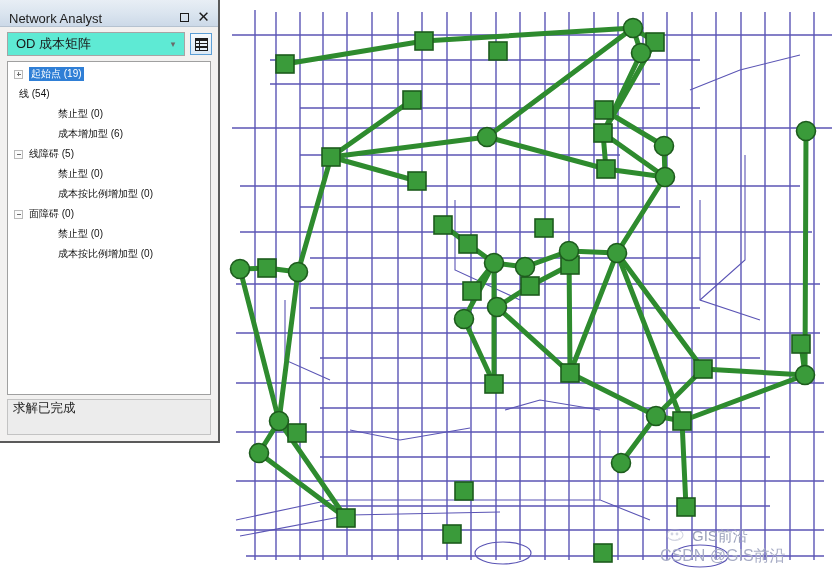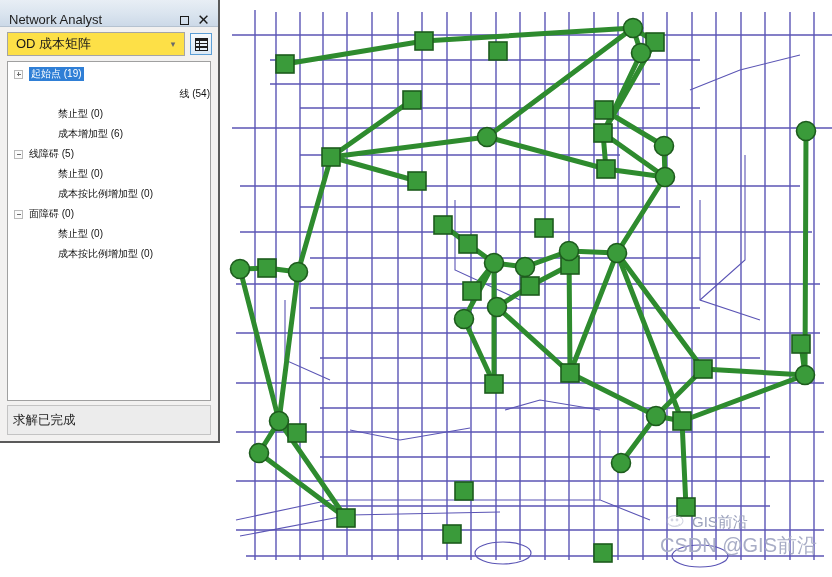--- a/index.html
+++ b/index.html
@@ -32,22 +32,22 @@
     border-bottom: 2px solid #5a5a5a;
     box-sizing: border-box;
     display: flex;
     flex-direction: column;
   }
   #na-titlebar {
     height: 27px;
     background: linear-gradient(to bottom, #e8eef5 0%, #dbe5ef 50%, #ccd9e8 100%);
     border-bottom: 1px solid #b5c2d0;
     display: flex;
-    align-items: flex-start;
-    padding: 12px 6px 0 9px;
+    align-items: flex-end;
+    padding: 0 6px 0 9px;
     box-sizing: border-box;
     flex: 0 0 auto;
   }
   #na-title {
     font-size: 13px;
     color: #1d1d1d;
     flex: 1 1 auto;
     white-space: nowrap;
     overflow: hidden;
   }
@@ -75,21 +75,21 @@
     display: flex;
     align-items: center;
     padding: 0 6px 0 7px;
     box-sizing: border-box;
     background: #f2f1f0;
     flex: 0 0 auto;
   }
   #solver-combo {
     flex: 1 1 auto;
     height: 24px;
-    background: #fde047;
+    background: #5eead4;
     border: 1px solid #a5a5a5;
     display: flex;
     align-items: center;
     padding: 0 4px 0 8px;
     box-sizing: border-box;
   }
   #solver-combo-text {
     flex: 1 1 auto;
     font-size: 13px;
     color: #1a1a1a;
@@ -173,58 +173,58 @@
     color: #121212;
     font-weight: normal;
     letter-spacing: 0px;
   }
   .tree-row.selected .tree-label {
     background: #2f7fd6;
     color: #ffffff;
     padding: 0 2px;
   }
   .tree-row.lvl1 { padding-left: 6px; }
-  .tree-row.lvl1-noexp { padding-left: 35px; justify-content: flex-end; }
+  .tree-row.lvl1-noexp { padding-left: 11px; }
   .tree-row.lvl2 { padding-left: 50px; }
 
   
   #na-status {
-    height: 30px;
+    height: 36px;
     margin: 4px 7px 6px 7px;
     background: #ececec;
     border: 1px solid #c3c3c3;
     display: flex;
-    align-items: center;
+    align-items: flex-start;
     padding-left: 5px;
     box-sizing: border-box;
     flex: 0 0 auto;
   }
   #na-status-text {
     font-size: 12.5px;
     color: #222222;
   }
 
   
   #watermark {
     position: absolute;
-    right: 4px; bottom: 16px;
+    right: 4px; bottom: 2px;
     width: 170px; height: 50px;
     pointer-events: none;
   }
   #wm-line1 {
     position: absolute;
     left: 34px; top: 2px;
     font-size: 15px;
     color: #9aa0bb;
     white-space: nowrap;
   }
   #wm-line2 {
     position: absolute;
     left: 2px; top: 21px;
-    font-size: 20px;
+    font-size: 16px;
     color: #a8adc6;
     white-space: nowrap;
   }
   #wm-logo {
     position: absolute;
     left: 8px; top: 2px;
     width: 26px; height: 16px;
     opacity: 0.55;
   }
 </style>

